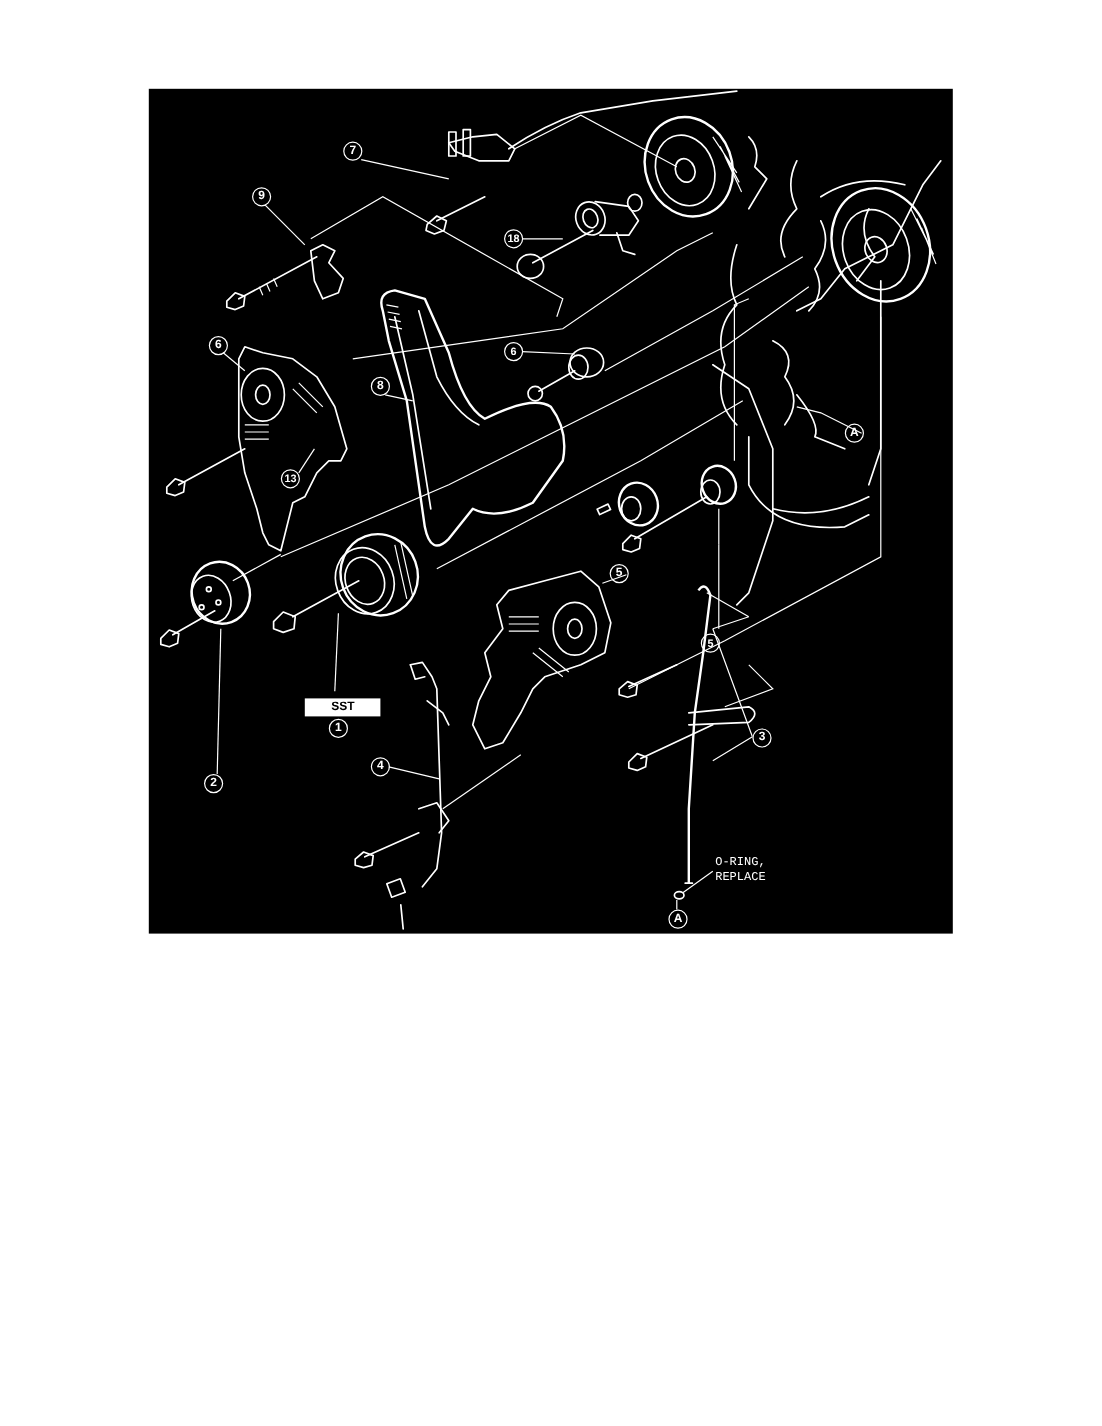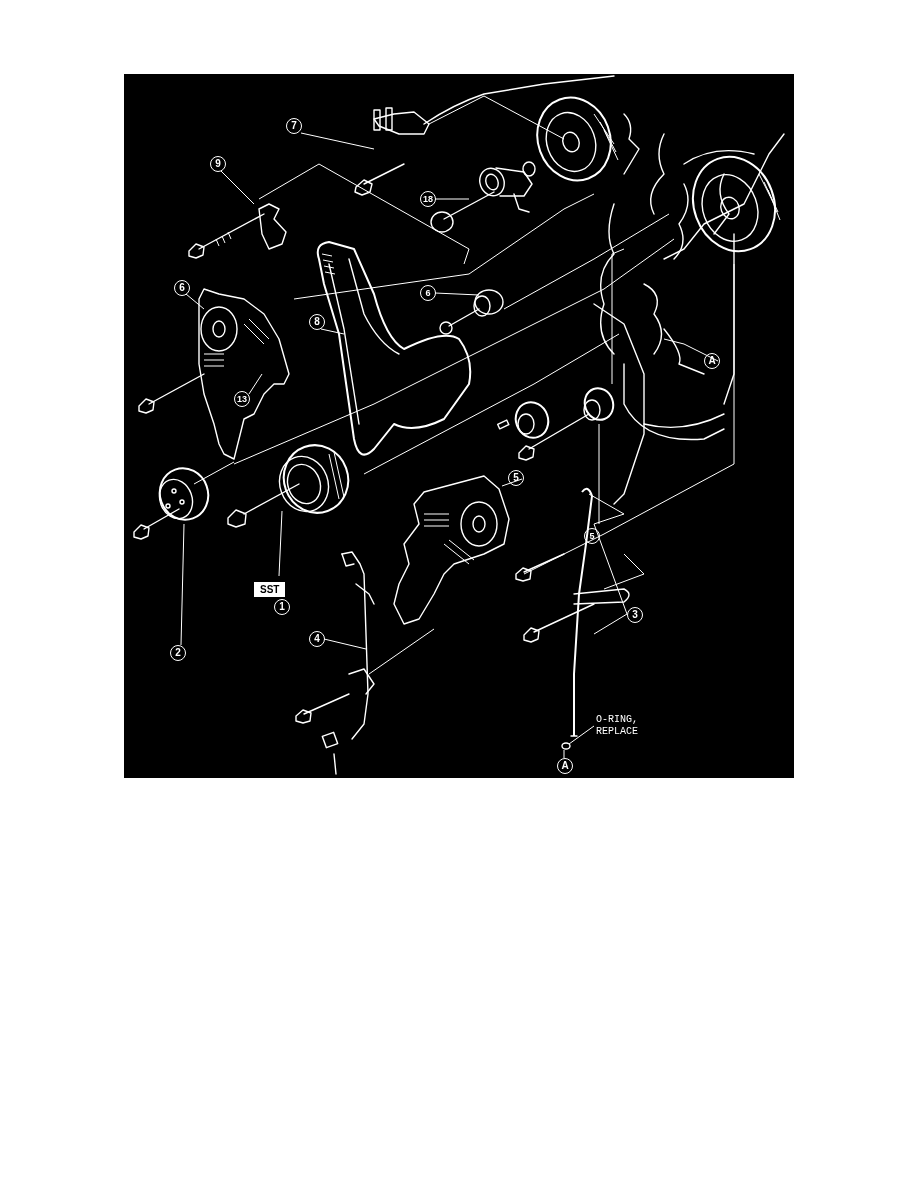--- a/index.html
+++ b/index.html
@@ -8,21 +8,21 @@
   .figure { position: absolute; left: 124px; top: 74px; width: 670px; height: 704px;
             background: #000000; overflow: hidden; }
   .figure svg { position: absolute; left: 0; top: 0; width: 670px; height: 704px; }
   .ln { fill: none; stroke: #ffffff; stroke-width: 1.4; stroke-linejoin: round; stroke-linecap: round; }
   .ln2 { fill: none; stroke: #ffffff; stroke-width: 2; stroke-linejoin: round; }
   .thin { fill: none; stroke: #ffffff; stroke-width: 1; }
   .callout { position: absolute; width: 14px; height: 14px; border: 1.3px solid #ffffff;
              border-radius: 50%; color: #ffffff; font-size: 10px; line-height: 14px;
              text-align: center; font-weight: bold; box-sizing: content-box; }
   .sst { position: absolute; background: #ffffff; color: #000000; font-size: 10px;
-         font-weight: bold; padding: 1px 6px; line-height: 13px; }
+         font-weight: bold; padding: 1px 22px; line-height: 13px; }
   .note { position: absolute; color: #ffffff; font-size: 10px; line-height: 12px; font-family: Liberation Mono, monospace; }
 </style>
 </head>
 <body>
 
 <div class="figure">
   <svg viewBox="0 0 670 704">
 
     <g>
       <path class="ln" d="M300 50 Q330 30 360 20 L420 10 L490 2"></path>

